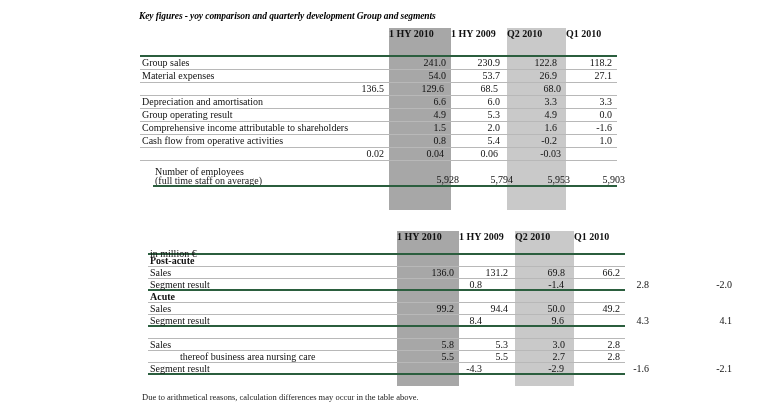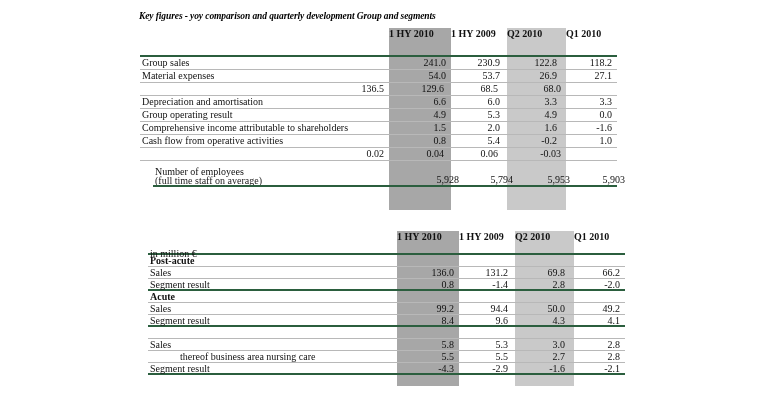--- a/index.html
+++ b/index.html
@@ -39,21 +39,21 @@
     border-bottom:1px solid #b8b8b8;
   }
   #t2 .row { height:12px; line-height:11px; }
   .lbl { padding-left:2px; white-space:nowrap; overflow:hidden; }
   .v { text-align:right; white-space:nowrap; }
   .c1 { padding-right:5px; }
   .c2 { padding-right:7px; }
   .c3 { padding-right:9px; }
   .c4 { padding-right:5px; }
   .section .lbl { font-weight:bold; }
-  .green-b { border-bottom:2px solid #2b5e3e !important; }
+  .green-b { border-bottom:2px solid #2b5e3e !important;gap:28px; }
   .row.emp {
     height:26px; align-items:end; line-height:11px;
     border-bottom:2px solid #2b5e3e;
     margin-left:13px;
   }
   .emp .sub { font-size:10px; line-height:8px; color:#222; }
   .indent .lbl { padding-left:32px; }
   .footnote {
     position:absolute; left:142px; top:392px;
     font-size:8.5px; color:#222;
@@ -222,14 +222,15 @@
       <div class="row green-b">
         <div class="lbl">Segment result</div>
         <div class="v c1">-4.3</div>
         <div class="v c2">-2.9</div>
         <div class="v c3">-1.6</div>
         <div class="v c4">-2.1</div>
       </div>
     </div>
   </div>
 
+  <div class="footnote">Due to arithmetical reasons, calculation differences may occur in the table above.</div>
 
 </div>
 
 </body></html>

